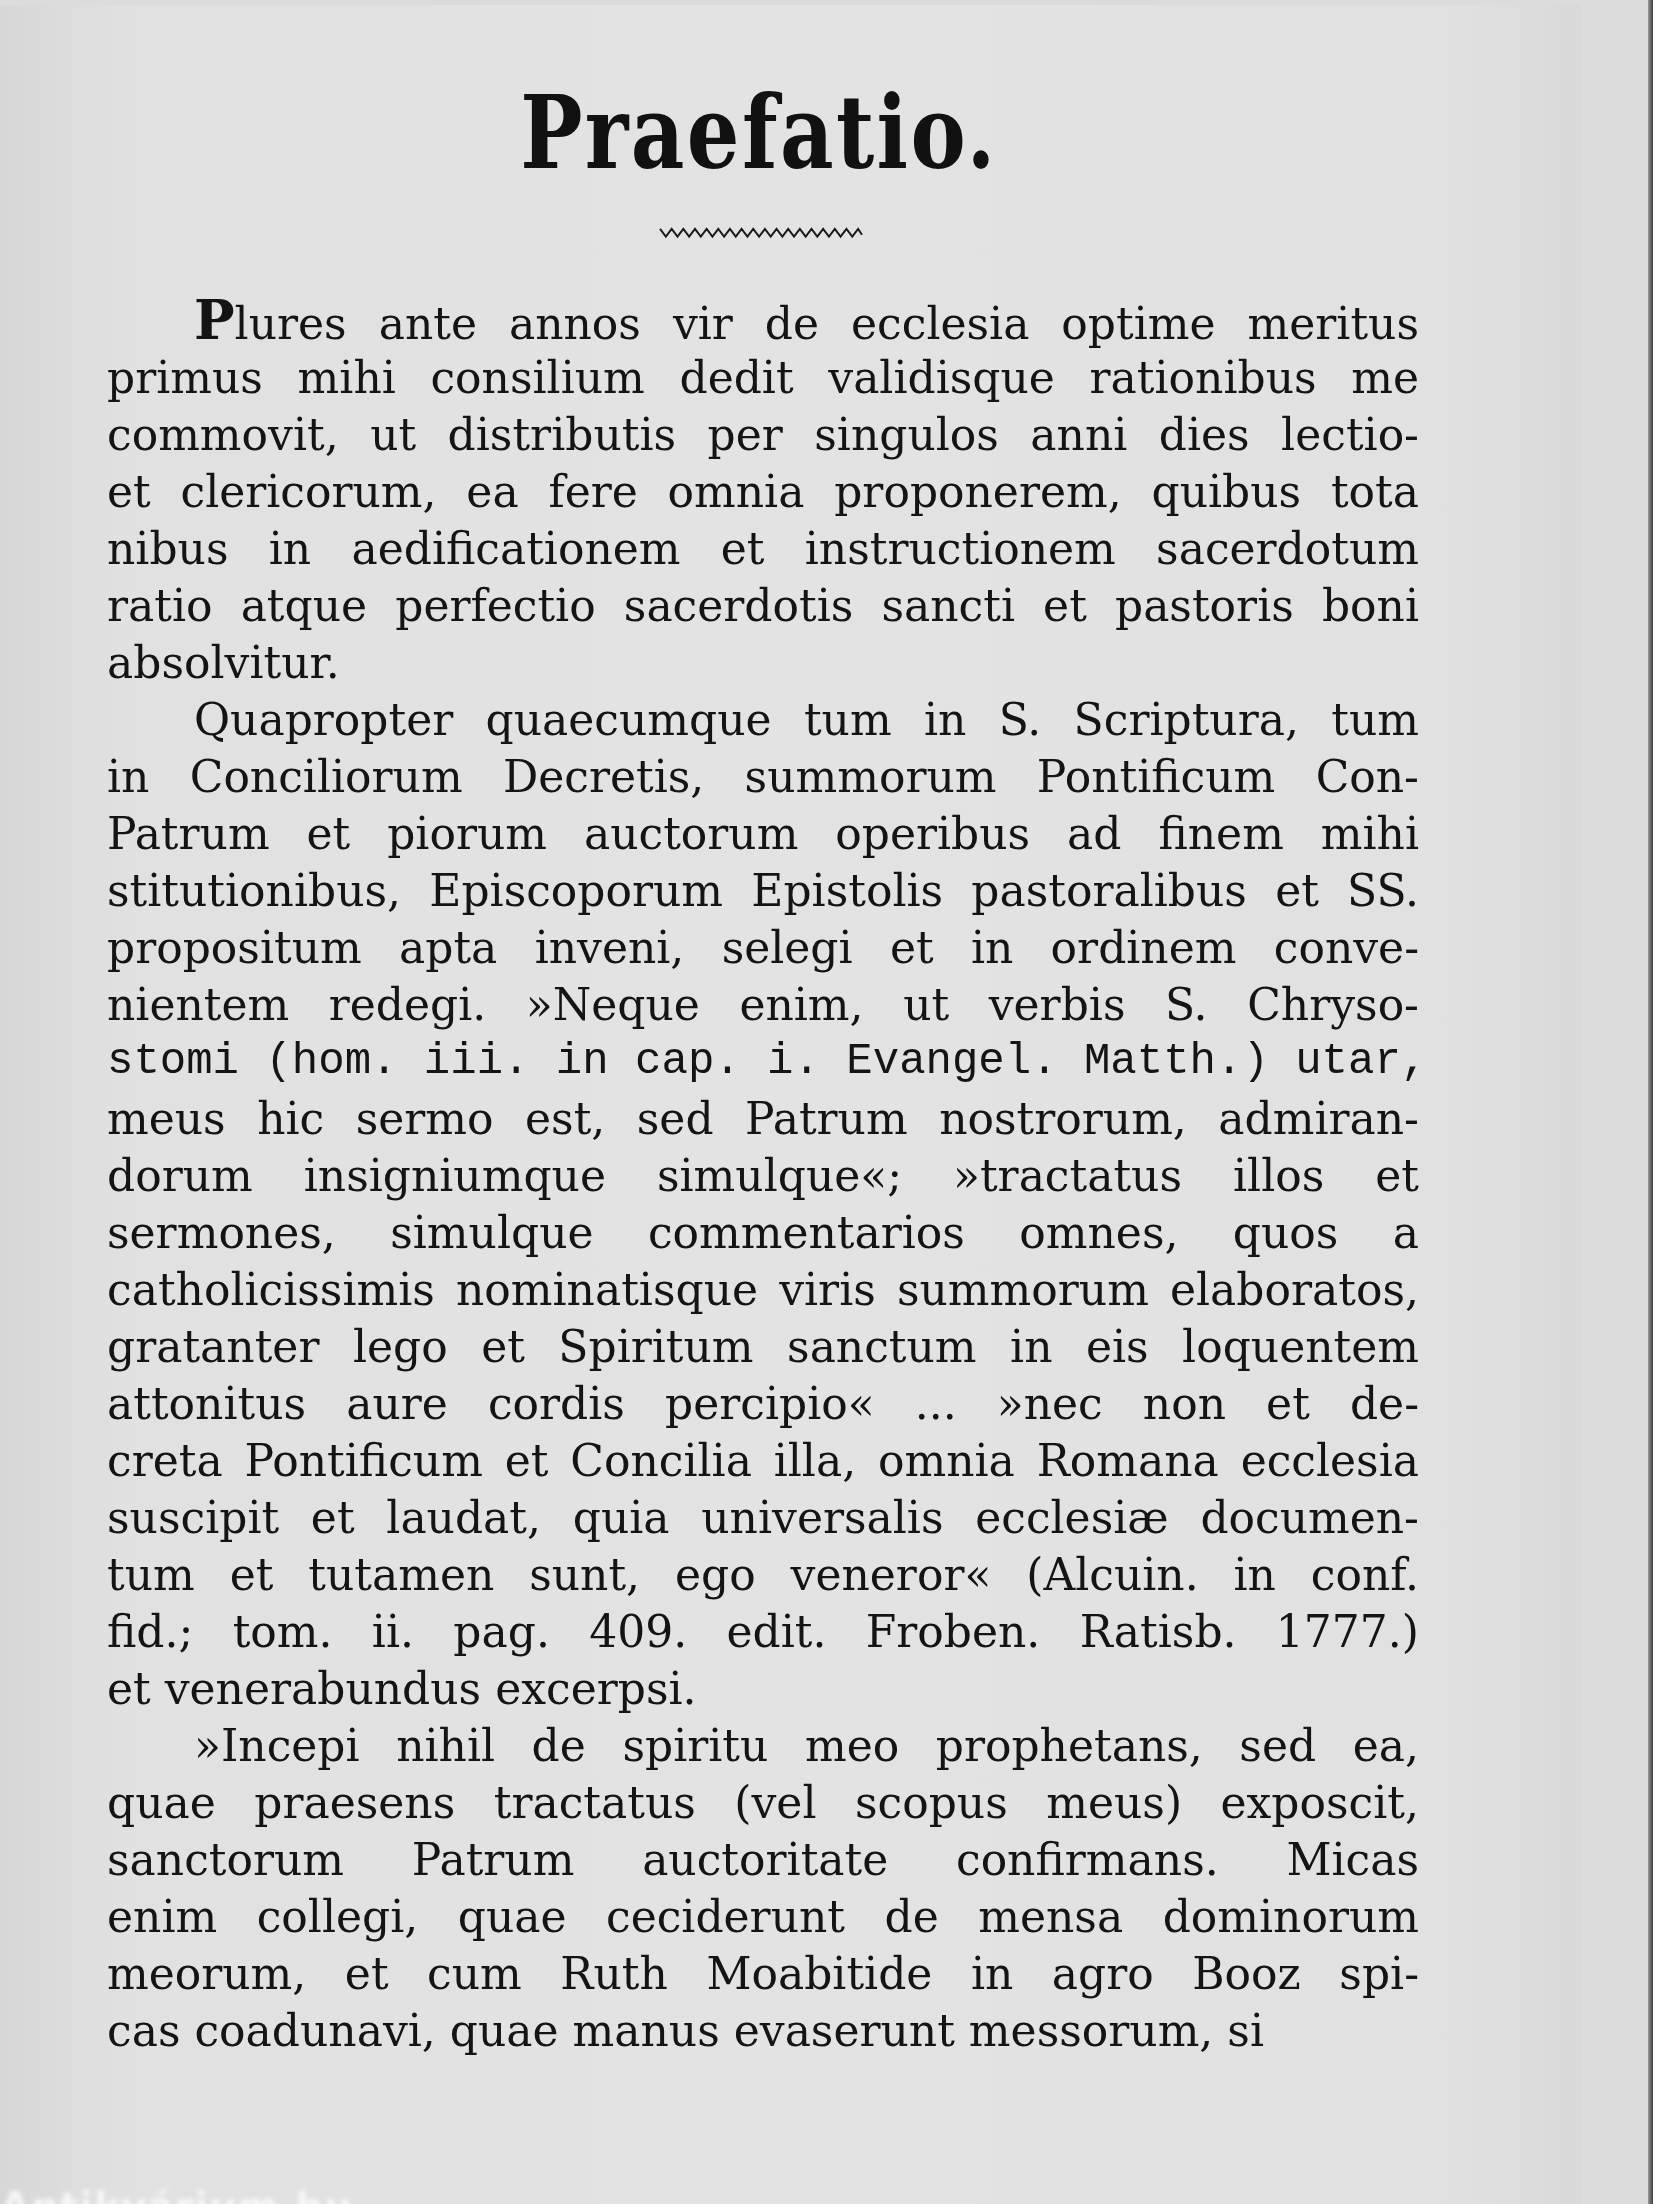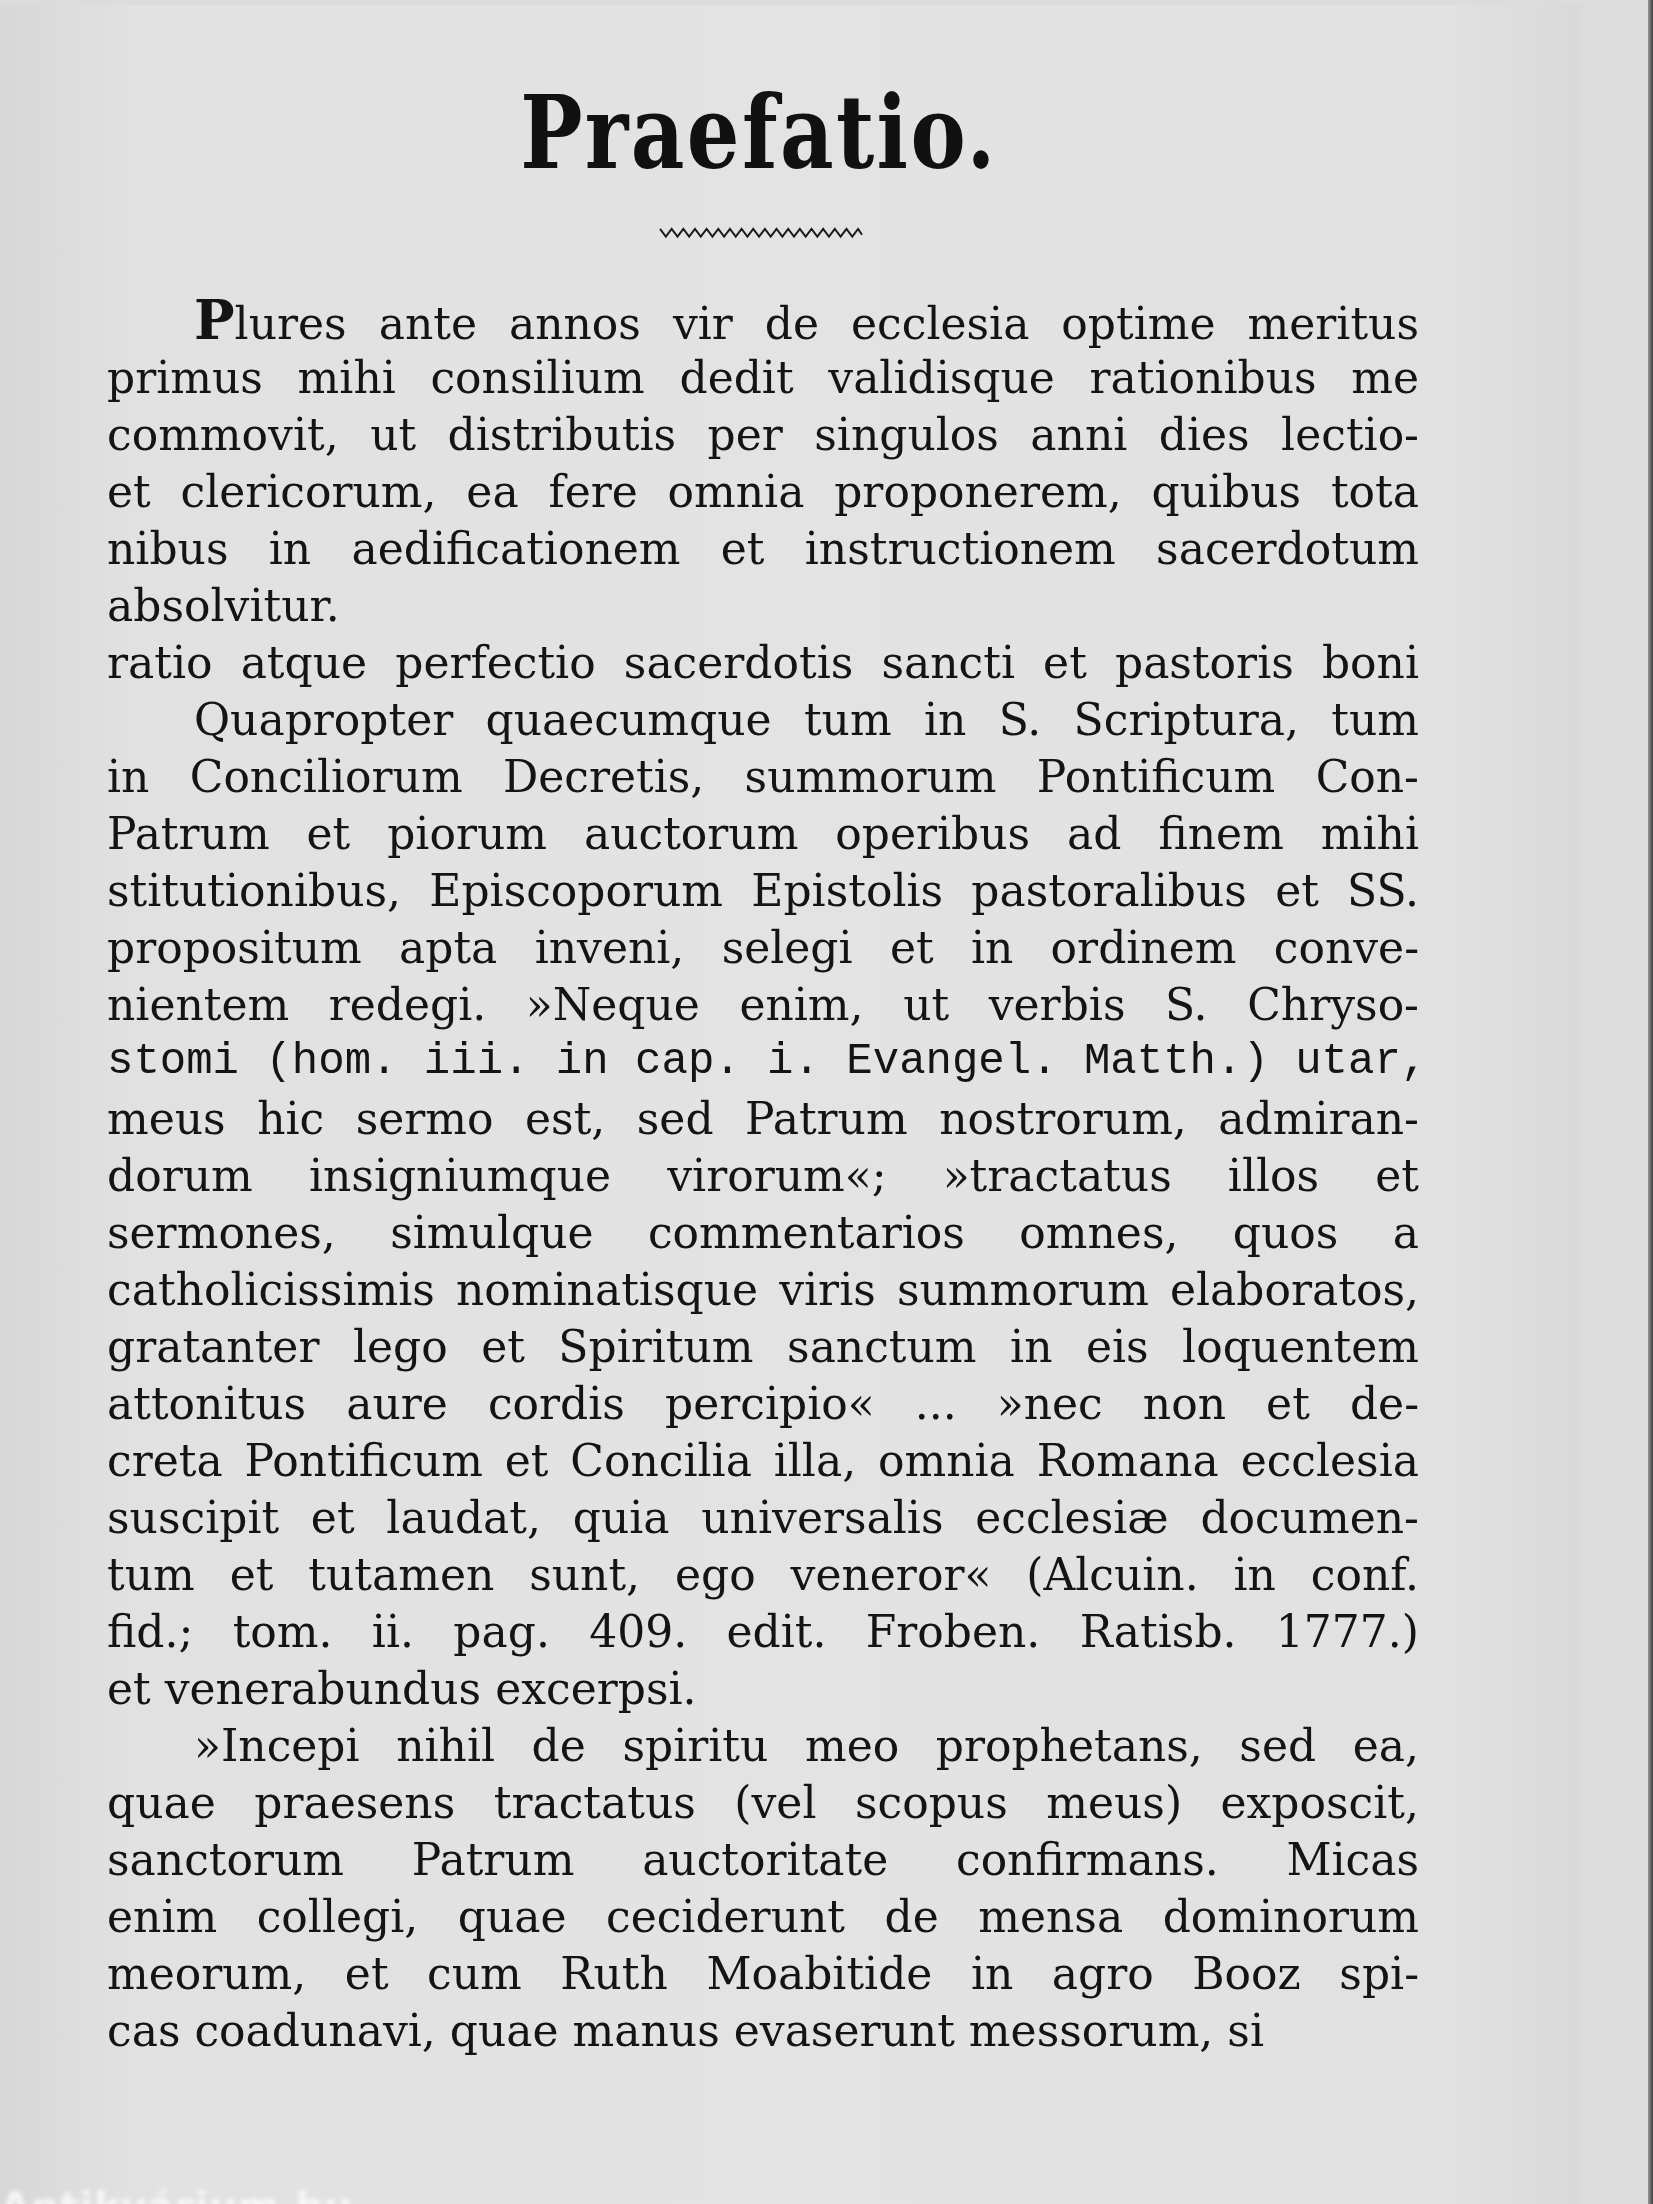--- a/index.html
+++ b/index.html
@@ -101,33 +101,33 @@
     <path d="M2 3 L8 11 L14 3 L20 11 L26 3 L32 11 L38 3 L44 11 L50 3 L56 11 L62 3 L68 11 L74 3 L80 11 L86 3 L92 11 L98 3 L104 11 L110 3 L116 11 L122 3 L128 11 L134 3 L140 11 L146 3 L152 11 L158 3 L164 11 L170 3 L176 11 L182 3 L188 11 L194 3 L200 11 L206 3 L210 9" fill="none" stroke="#1a1a1a" stroke-width="2"></path>
   </svg>
 
   <div class="body-text" id="body-text">
       <div>
         <span class="line indent" style="display: block; text-align-last: justify;"><span class="dropcap">P</span>lures ante annos vir de ecclesia optime meritus</span>
         <span class="line" style="display: block; text-align-last: justify;">primus mihi consilium dedit validisque rationibus me</span>
         <span class="line" style="display: block; text-align-last: justify;">commovit, ut distributis per singulos anni dies lectio-</span>
         <span class="line" style="display: block; text-align-last: justify;">et clericorum, ea fere omnia proponerem, quibus tota</span>
         <span class="line" style="display: block; text-align-last: justify;">nibus in aedificationem et instructionem sacerdotum</span>
+        <span class="line" style="display: block; text-align-last: justify;">ratio atque perfectio sacerdotis sancti et pastoris boni</span>
         <span class="line last" style="display: block; text-align-last: left;">absolvitur.</span>
-        <span class="line" style="display: block; text-align-last: justify;">ratio atque perfectio sacerdotis sancti et pastoris boni</span>
       </div>
       <div>
         <span class="line indent" style="display: block; text-align-last: justify;">Quapropter quaecumque tum in S. Scriptura, tum</span>
         <span class="line" style="display: block; text-align-last: justify;">in Conciliorum Decretis, summorum Pontificum Con-</span>
         <span class="line" style="display: block; text-align-last: justify;">Patrum et piorum auctorum operibus ad finem mihi</span>
         <span class="line" style="display: block; text-align-last: justify;">stitutionibus, Episcoporum Epistolis pastoralibus et SS.</span>
         <span class="line" style="display: block; text-align-last: justify;">propositum apta inveni, selegi et in ordinem conve-</span>
         <span class="line" style="display: block; text-align-last: justify;">nientem redegi.  »Neque enim, ut verbis S. Chryso-</span>
         <span class="line" style="display: block; text-align-last: justify; font-family: Liberation Mono, monospace;">stomi (hom. iii. in cap. i. Evangel. Matth.) utar,</span>
         <span class="line" style="display: block; text-align-last: justify;">meus hic sermo est, sed Patrum nostrorum, admiran-</span>
-        <span class="line" style="display: block; text-align-last: justify;">dorum insigniumque virorum«; »tractatus illos et</span>
+        <span class="line" style="display: block; text-align-last: justify;">dorum insigniumque simulque«; »tractatus illos et</span>
         <span class="line" style="display: block; text-align-last: justify;">sermones, simulque commentarios omnes, quos a</span>
         <span class="line" style="display: block; text-align-last: justify;">catholicissimis nominatisque viris summorum elaboratos,</span>
         <span class="line" style="display: block; text-align-last: justify;">gratanter lego et Spiritum sanctum in eis loquentem</span>
         <span class="line" style="display: block; text-align-last: justify;">attonitus aure cordis percipio« ... »nec non et de-</span>
         <span class="line" style="display: block; text-align-last: justify;">creta Pontificum et Concilia illa, omnia Romana ecclesia</span>
         <span class="line" style="display: block; text-align-last: justify;">suscipit et laudat, quia universalis ecclesiæ documen-</span>
         <span class="line" style="display: block; text-align-last: justify;">tum et tutamen sunt, ego veneror« (Alcuin. in conf.</span>
         <span class="line" style="display: block; text-align-last: justify;">fid.; tom. ii. pag. 409. edit. Froben. Ratisb. 1777.)</span>
         <span class="line last" style="display: block; text-align-last: left;">et venerabundus excerpsi.</span>
       </div>

